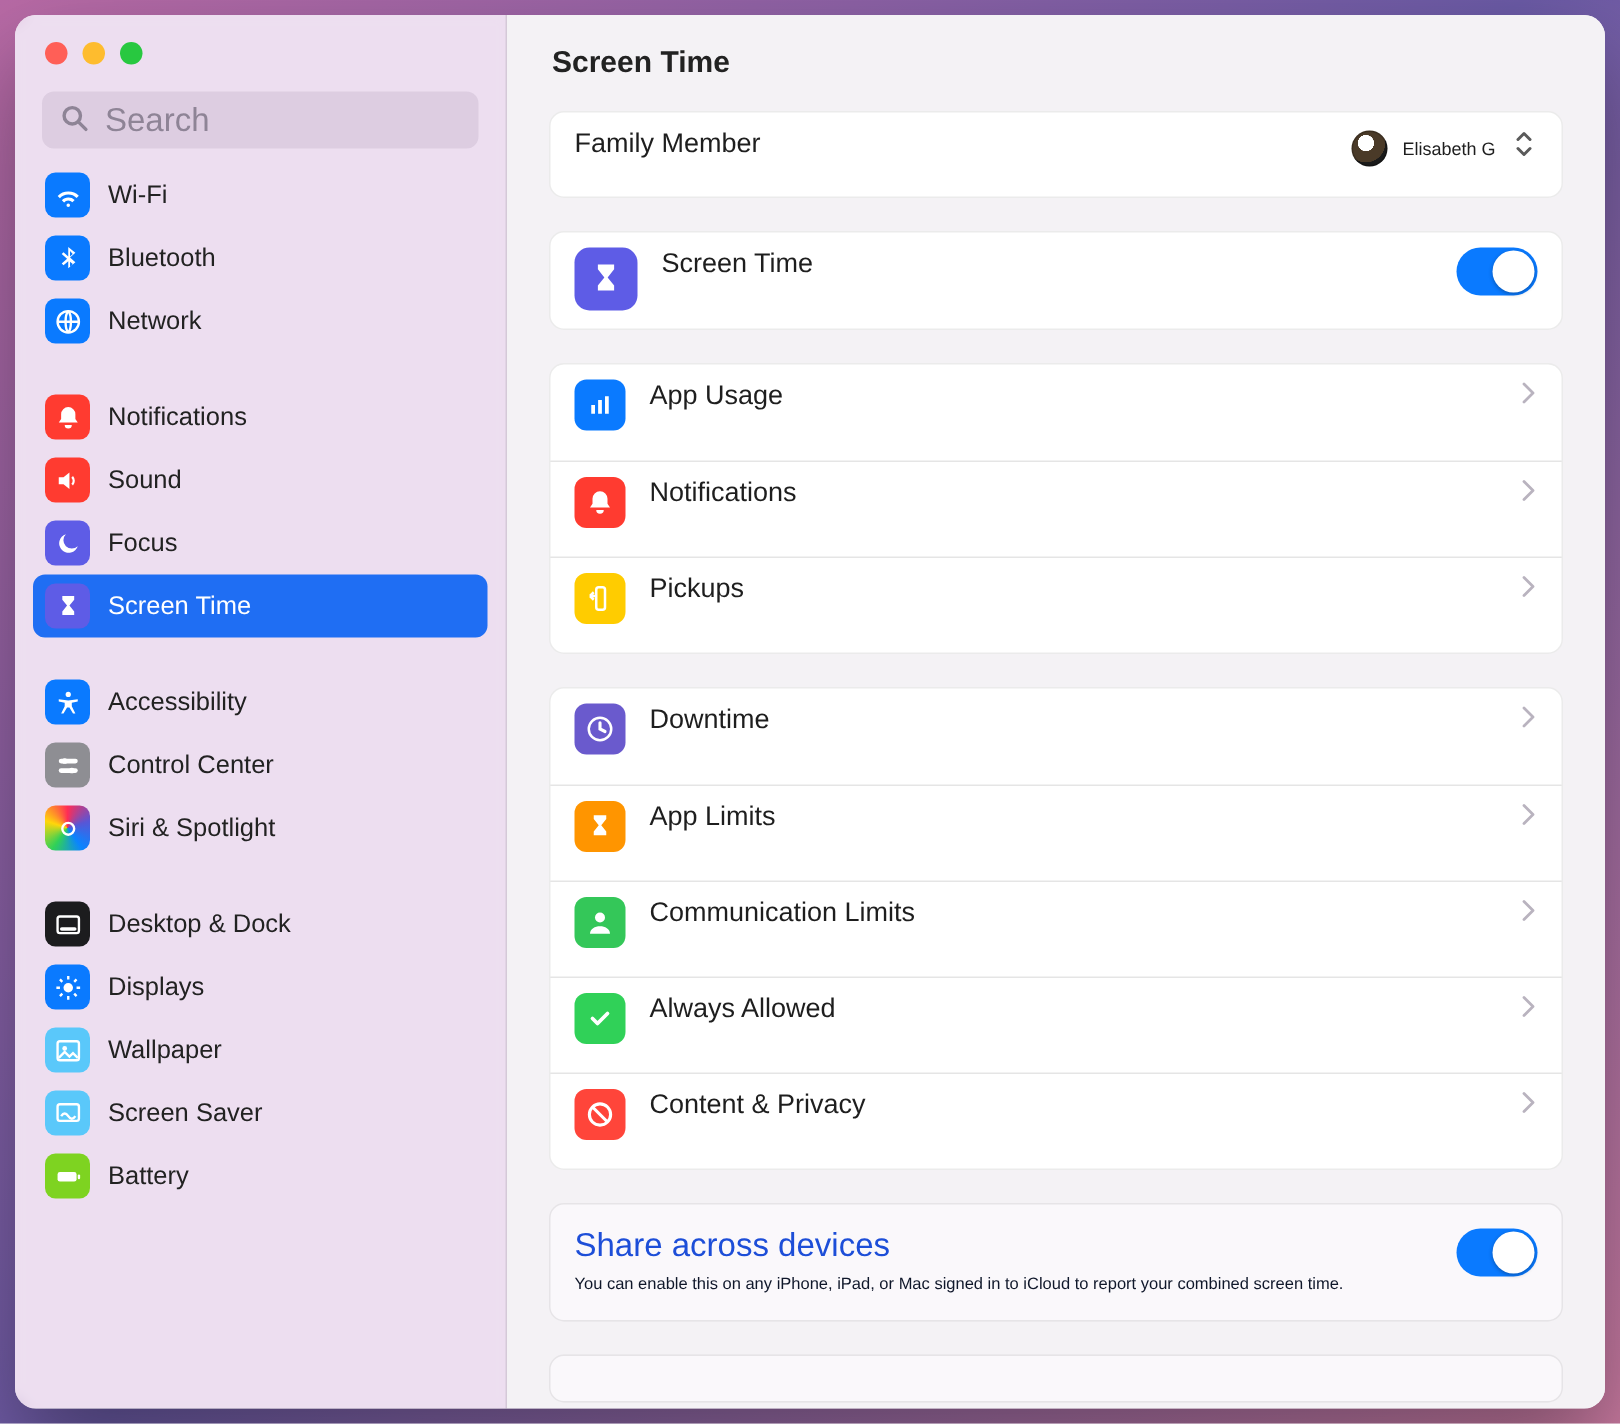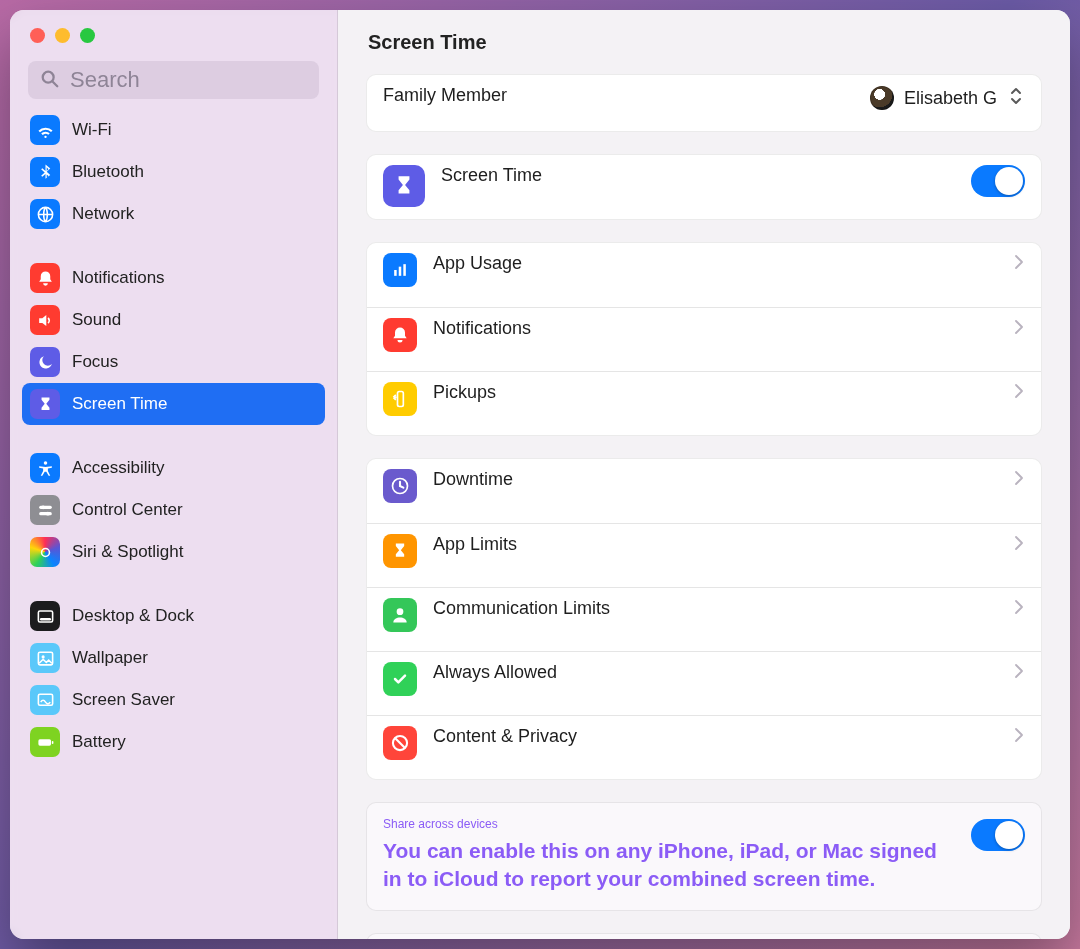--- a/index.html
+++ b/index.html
@@ -95,40 +95,40 @@
   .chev { color:#b9b3bf; display:flex; align-items:center; }
   .chev svg { width:12px; height:18px; }
 
   .family-label { font-size:18px; color:#1e1e1e; }
   .family-right { margin-left:auto; display:flex; align-items:center; gap:10px; }
   .avatar {
     width:24px; height:24px; border-radius:50%;
     background: radial-gradient(circle at 40% 35%, #fff 0 25%, #4a3a28 26% 60%, #1a1a1a 61% 100%);
     box-shadow: inset 0 0 0 1px rgba(0,0,0,.2);
   }
-  .family-name { font-size:18px; color:#1e1e1e; }
+  .family-name { font-size:12px; color:#1e1e1e; }
   .updown { width:18px; height:22px; color:#5a5a5a; }
 
   .toggle {
     width:54px; height:32px; border-radius:16px; background:#ddd; position:relative; flex-shrink:0;
     transition: background .15s;
   }
   .toggle .knob {
     position:absolute; top:2px; width:28px; height:28px; border-radius:50%; background:#fff;
     box-shadow:0 1px 3px rgba(0,0,0,.3);
   }
   .toggle.on { background:#0a7aff; }
   .toggle.on .knob { right:2px; }
 
   .subtle-card { background: #faf8fb; border:1px solid rgba(0,0,0,.08); border-radius:10px; margin-bottom:22px; }
   .inset-row { padding: 14px 16px 16px 16px; display:flex; align-items:flex-start; }
   .inset-row .toggle { margin-top:2px; }
   .col { display:flex; flex-direction:column; gap:6px; flex:1; padding-right:20px; }
-  .col .h { font-size:12px; color:#8b5cf6; }
-  .col .p { font-size:21px; color:#8b5cf6; line-height:1.35;font-weight:bold; }
+  .col .h { font-size:22px; color:#1d4ed8; }
+  .col .p { font-size:11px; color:#0f172a; line-height:1.35; }
   .bg-blue3  { background:#0a7aff; }
   .bg-red    { background:#ff3b30; }
   .bg-redsoft{ background:#ff453a; }
   .bg-orange { background:#ff9500; }
   .bg-yellow { background:#ffcc00; }
   .bg-indigo { background:#5e5ce6; }
   .bg-green  { background:#34c759; }
   .bg-green2 { background:#30d158; }
   .bg-gray   { background:#8e8e93; }
   .bg-black  { background:#1c1c1e; }
@@ -354,20 +354,28 @@
         <div class="side-sep"></div>
         <div class="side-item">
           <span class="side-icon bg-black">
             <svg viewBox="0 0 24 24">
               <use href="#i-dock"></use>
             </svg>
           </span>
           <span class="side-label">Desktop &amp; Dock</span>
         </div>
         <div class="side-item">
+          <span class="side-icon bg-blue3">
+            <svg viewBox="0 0 24 24">
+              <use href="#i-sun"></use>
+            </svg>
+          </span>
+          <span class="side-label">Displays</span>
+        </div>
+        <div class="side-item">
           <span class="side-icon bg-teal">
             <svg viewBox="0 0 24 24">
               <use href="#i-wallpaper"></use>
             </svg>
           </span>
           <span class="side-label">Wallpaper</span>
         </div>
         <div class="side-item">
           <span class="side-icon bg-teal">
             <svg viewBox="0 0 24 24">

